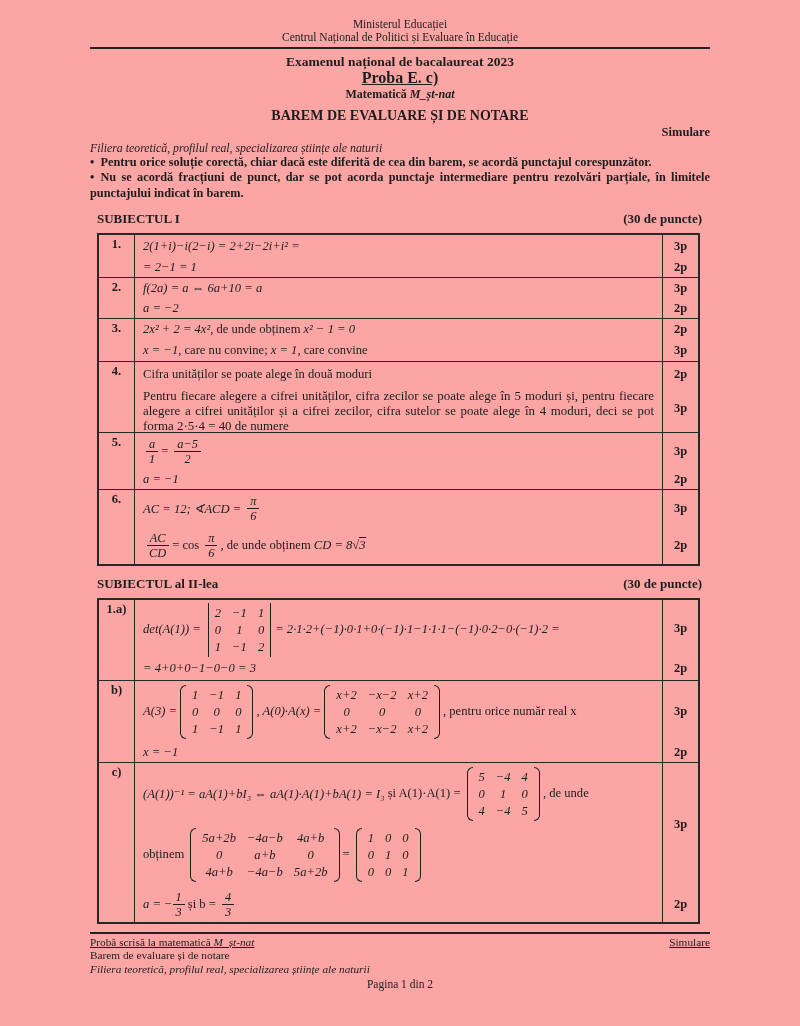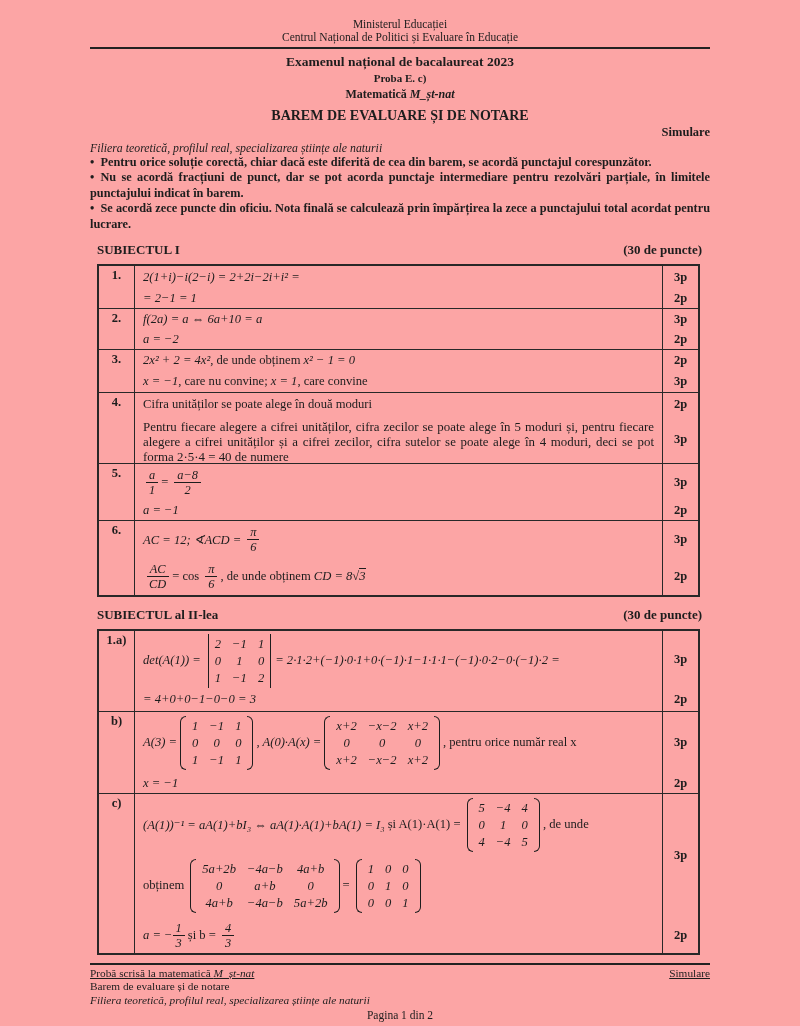--- a/index.html
+++ b/index.html
@@ -2,21 +2,21 @@
 <html><head>
 <meta charset="utf-8">
 <style>
   html,body{margin:0;padding:0;background:#ffffff;}
   body{font-family:"Liberation Serif","DejaVu Serif",serif;color:#1d1d1d;}
   .page{width:800px;height:1026px;box-sizing:border-box;padding:18px 90px 0 90px;overflow:hidden;background:#fca5a5;}
   .center{text-align:center;}
   .ministry{font-size:11.5px;line-height:13px;}
   .hrule{border:none;border-top:2px solid #222;margin:3px 0 4px 0;}
   .examtitle{font-size:13.5px;font-weight:bold;line-height:17px;}
-  .probatitle{font-size:11px;font-weight:bold;line-height:16px;}
+  .probatitle{font-size:16px;font-weight:bold;line-height:16px;text-decoration:underline;}
   .mattitle{font-size:12px;font-weight:bold;line-height:16px;}
   .it{font-style:italic;}
   .baremtitle{font-size:14px;font-weight:bold;margin-top:5px;line-height:18px;}
   .simulare{text-align:right;font-weight:bold;font-size:12.5px;line-height:14px;}
   .filiera{font-style:italic;font-size:11.8px;line-height:13px;margin-top:3px;}
   .bullet{font-weight:bold;font-size:12.3px;line-height:15.4px;text-align:justify;margin:0;}
   .bullet::before{content:"•\2002";}
   .subj{display:flex;justify-content:space-between;font-weight:bold;font-size:13px;margin:10px 8px 6px 7px;line-height:16px;}
   .tbl{border:2px solid #282828;margin:0 10px 0 7px;font-size:12.6px;}
   .trow{display:flex;border-top:1.5px solid #282828;}
@@ -55,21 +55,20 @@
 
   <div class="center examtitle">Examenul național de bacalaureat 2023</div>
   <div class="center probatitle">Proba E. c)</div>
   <div class="center mattitle"><span>Matematică </span><span class="it">M_șt-nat</span></div>
   <div class="center baremtitle">BAREM DE EVALUARE ȘI DE NOTARE</div>
   <div class="simulare">Simulare</div>
 
   <div class="filiera">Filiera teoretică, profilul real, specializarea științe ale naturii</div>
   <p class="bullet">Pentru orice soluție corectă, chiar dacă este diferită de cea din barem, se acordă punctajul corespunzător.</p>
   <p class="bullet">Nu se acordă fracțiuni de punct, dar se pot acorda punctaje intermediare pentru rezolvări parțiale, în limitele punctajului indicat în barem.</p>
-  <p class="bullet">Se acordă zece puncte din oficiu. Nota finală se calculează prin împărțirea la zece a punctajului total acordat pentru lucrare.</p>
 
   <div class="subj">
     <span>SUBIECTUL I</span>
     <span>(30 de puncte)</span>
   </div>
 
   <div class="tbl">
 
     <div class="trow">
       <div class="tnum">1.</div>
@@ -150,21 +149,21 @@
       <div class="tnum">5.</div>
       <div class="tmain">
         <div class="sr" style="min-height:37px">
           <div class="sc">
             <span class="fr">
                 <span class="n">a</span>
                 <span class="d">1</span>
               </span>
             <span class="t">=</span>
             <span class="fr">
-                <span class="n">a−8</span>
+                <span class="n">a−5</span>
                 <span class="d">2</span>
               </span>
           </div>
           <div class="sp">3p</div>
         </div>
         <div class="sr" style="min-height:19px">
           <div class="sc">
               <span class="f">a = −1</span>
             </div>
           <div class="sp">2p</div>

